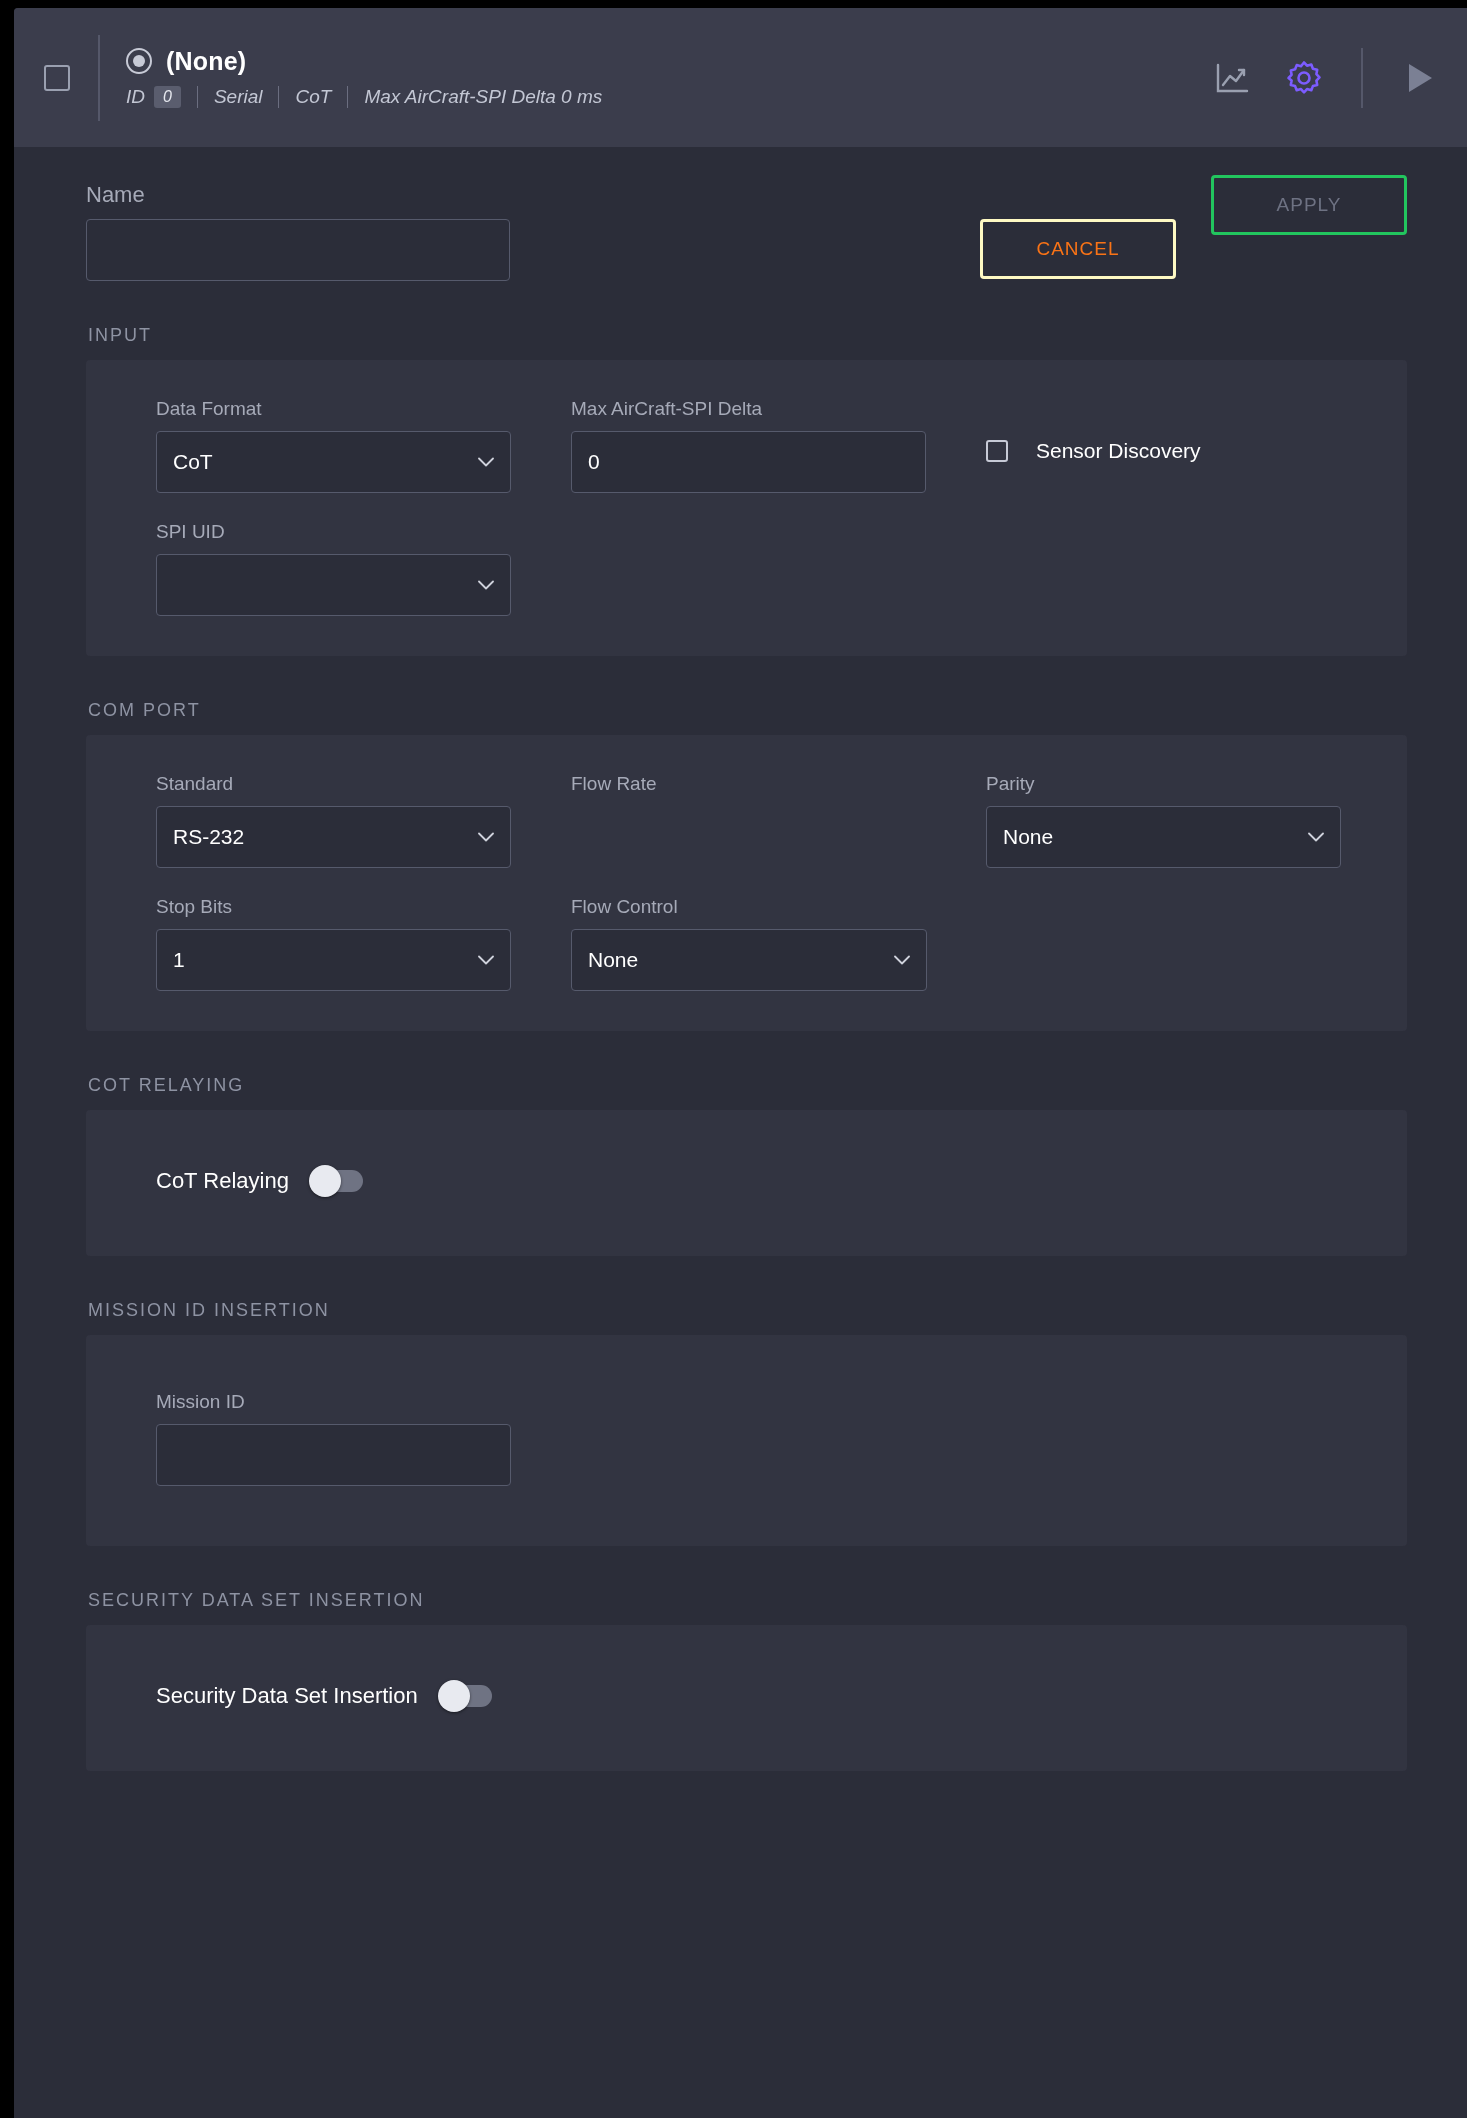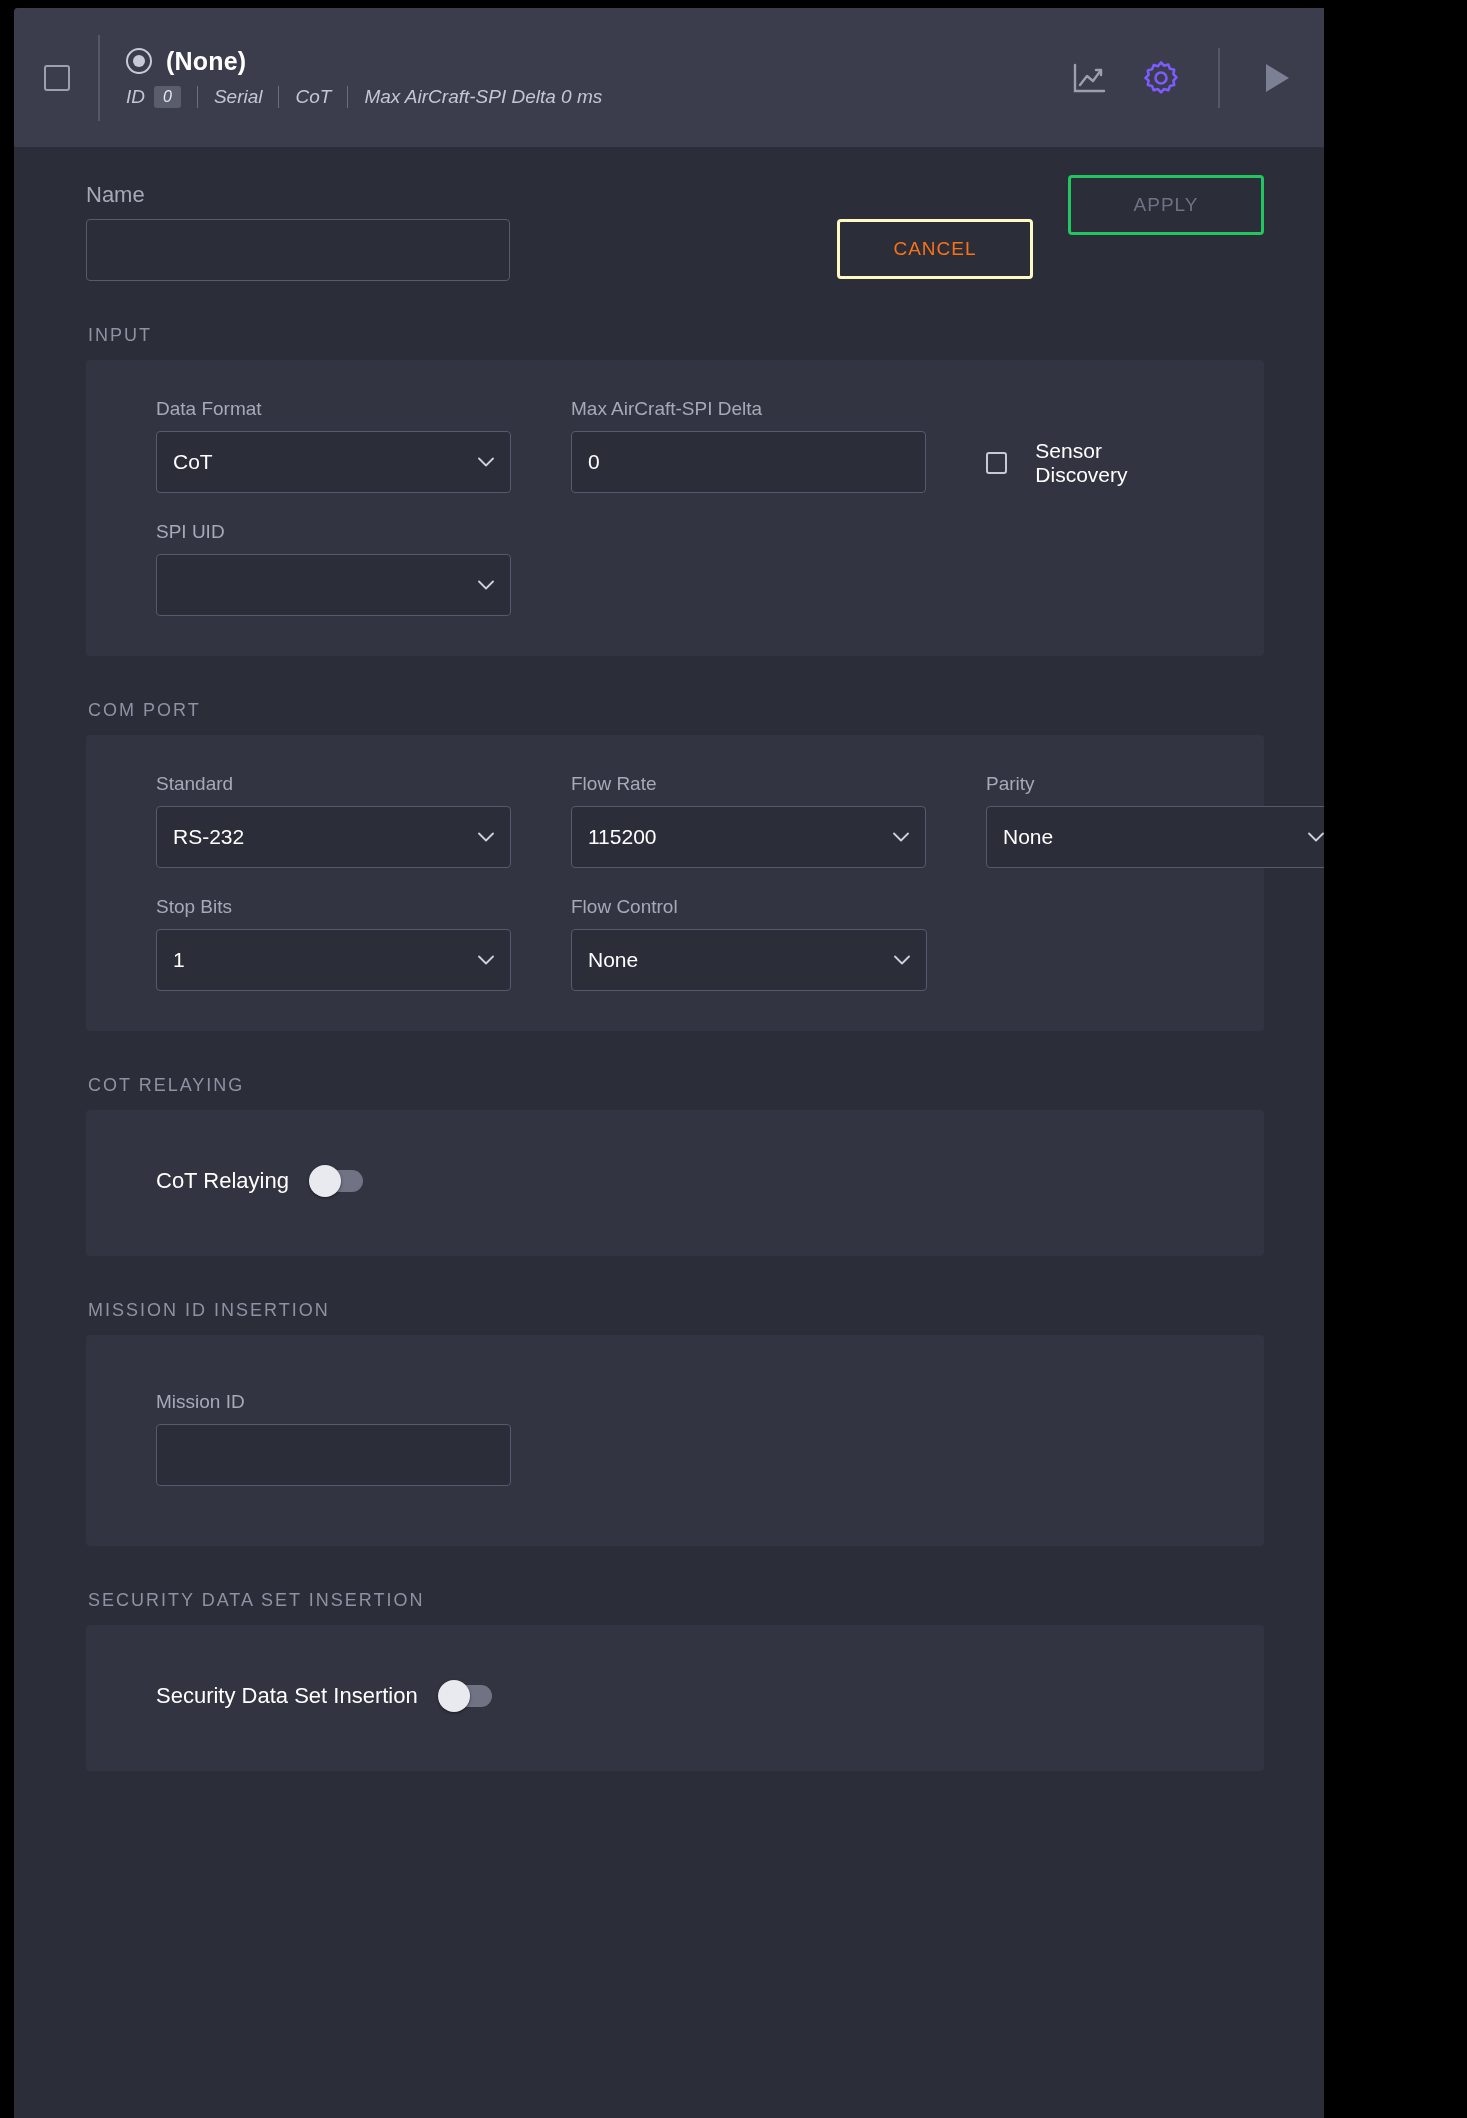--- a/index.html
+++ b/index.html
@@ -11,21 +11,21 @@
   #page {
     position: relative;
     width: 1467px;
     height: 2118px;
     background: #000000;
     overflow: hidden;
   }
   .app {
     position: absolute;
     left: 14px; top: 8px;
-    width: 1310px;
+    width: 1453px;
     height: 2110px;
     background: #2b2d39;
     border-radius: 4px 0 0 0;
     overflow: hidden;
   }
 
   
   .header {
     position: relative;
     height: 139px;
@@ -349,26 +349,20 @@
             <div class="cell-label">Standard</div>
             <div class="select">
               <span>RS-232</span>
               <svg class="chev" viewBox="0 0 16 10" fill="none" stroke="#cfd2dc" stroke-width="1.8">
                   <path d="M1 1.5 L8 8.5 L15 1.5" stroke-linecap="round" stroke-linejoin="round"></path>
                 </svg>
             </div>
           </div>
           <div>
             <div class="cell-label">Flow Rate</div>
-            <div class="select">
-              <span>115200</span>
-              <svg class="chev" viewBox="0 0 16 10" fill="none" stroke="#cfd2dc" stroke-width="1.8">
-                  <path d="M1 1.5 L8 8.5 L15 1.5" stroke-linecap="round" stroke-linejoin="round"></path>
-                </svg>
-            </div>
           </div>
 
           <div>
             <div class="cell-label">Parity</div>
             <div class="select">
               <span>None</span>
               <svg class="chev" viewBox="0 0 16 10" fill="none" stroke="#cfd2dc" stroke-width="1.8">
                   <path d="M1 1.5 L8 8.5 L15 1.5" stroke-linecap="round" stroke-linejoin="round"></path>
                 </svg>
             </div>

